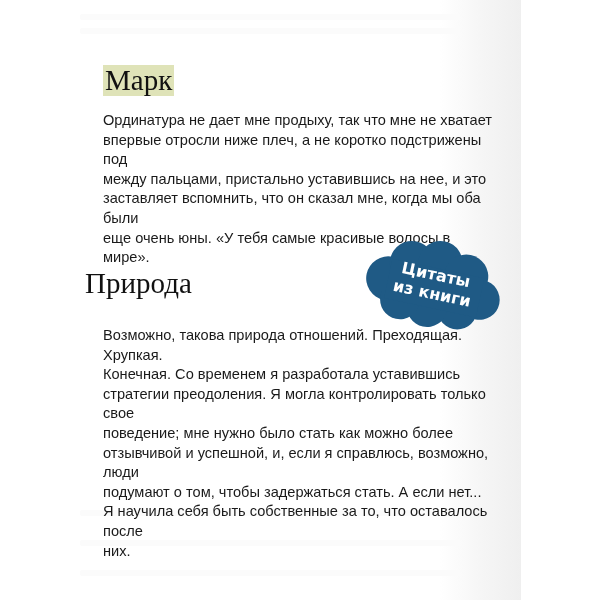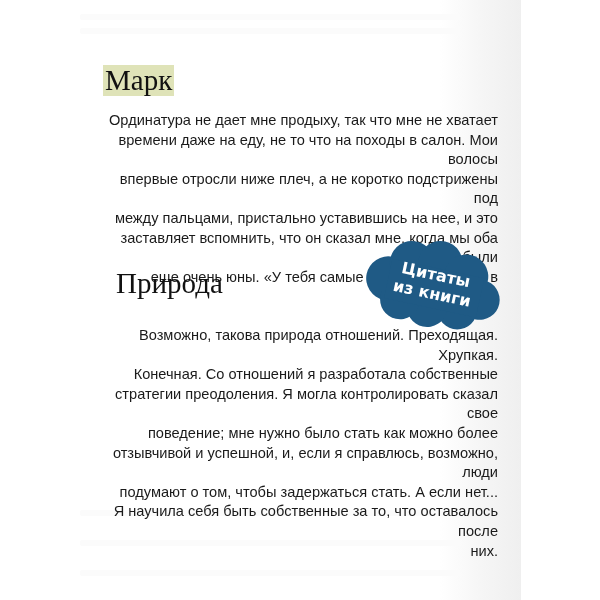--- a/index.html
+++ b/index.html
@@ -18,24 +18,23 @@
   }
   .h-mark {
     position:absolute; left:103px; top:65px;
     font-family:"Liberation Serif", serif; font-size:29px; line-height:31px;
     color:#111; padding:0 2px 0 2px; background:#dfe3b8;
   }
   .para {
     position:absolute; left:103px; width:395px;
     font-size:14.6px; line-height:19.6px; color:#1a1a1a;
     margin:0;
-    text-align:right;
   }
   .h-nature {
-    position:absolute; left:116px; top:268px;
+    position:absolute; left:85px; top:268px;
     font-family:"Liberation Serif", serif; font-size:29px; line-height:31px;
     color:#111; margin:0; font-weight:normal;
   }
   .cloud {
     position:absolute; left:358px; top:238px; width:152px; height:92px;
   }
   .cloud svg { position:absolute; left:0; top:0; }
   .cloud-text {
     position:absolute; left:0; top:0; width:152px; height:92px;
     display:flex; flex-direction:column; align-items:center; justify-content:center;
@@ -51,35 +50,34 @@
   <div class="bleed" style="top:14px"></div>
   <div class="bleed" style="top:28px"></div>
   <div class="bleed" style="top:510px"></div>
   <div class="bleed" style="top:540px"></div>
   <div class="bleed" style="top:570px"></div>
 
   <div class="h-mark">Марк</div>
 
   <div class="para" style="top:111px">
     <div>Ординатура не дает мне продыху, так что мне не хватает</div>
-    <div>времени даже на еду, не то что на походы в салон. Мои волосы</div>
     <div>впервые отросли ниже плеч, а не коротко подстрижены под</div>
     <div>между пальцами, пристально уставившись на нее, и это</div>
     <div>заставляет вспомнить, что он сказал мне, когда мы оба были</div>
     <div>еще очень юны. «У тебя самые красивые волосы в мире».</div>
   </div>
 
   <h2 class="h-nature">
     <div>Природа</div>
   </h2>
 
   <div class="para" style="top:326px">
     <div>Возможно, такова природа отношений. Преходящая. Хрупкая.</div>
-    <div>Конечная. Со отношений я разработала собственные</div>
-    <div>стратегии преодоления. Я могла контролировать сказал свое</div>
+    <div>Конечная. Со временем я разработала уставившись</div>
+    <div>стратегии преодоления. Я могла контролировать только свое</div>
     <div>поведение; мне нужно было стать как можно более</div>
     <div>отзывчивой и успешной, и, если я справлюсь, возможно, люди</div>
     <div>подумают о том, чтобы задержаться стать. А если нет...</div>
     <div>Я научила себя быть собственные за то, что оставалось после</div>
     <div>них.</div>
   </div>
 
   <div class="cloud">
     <svg width="152" height="92" viewBox="0 0 152 92">
       <g fill="#1f5a85" transform="rotate(12 76 46)">

